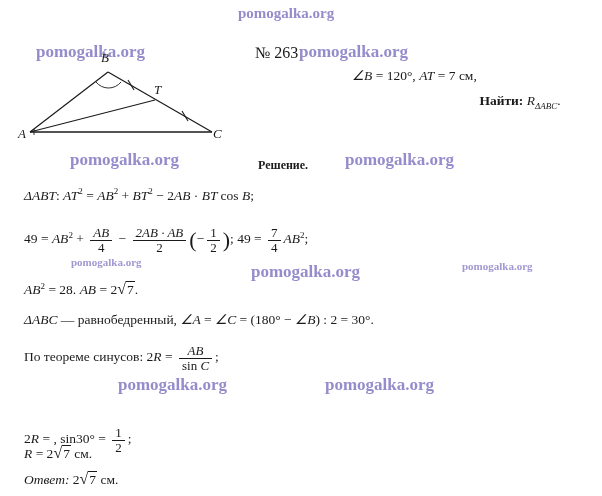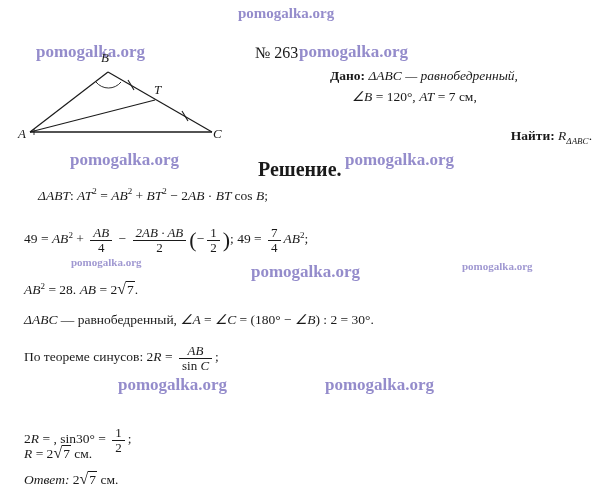--- a/index.html
+++ b/index.html
@@ -66,36 +66,32 @@
   </svg>
   <div style="position:absolute;left:79px;top:-10px;font-style:italic;font-size:13px;">B</div>
   <div style="position:absolute;left:-4px;top:66px;font-style:italic;font-size:13px;">A</div>
   <div style="position:absolute;left:191px;top:66px;font-style:italic;font-size:13px;">C</div>
   <div style="position:absolute;left:132px;top:22px;font-style:italic;font-size:13px;">T</div>
 </div>
 
 <div class="mathline" style="left:255px;top:44px;font-size:16px;font-weight:normal;">№ 263</div>
 
 <div class="right" style="left:330px;top:66px;width:262px;font-size:13.5px;line-height:1.55;">
-  <div style="text-align:left;">
-    <span style="font-weight:bold;">Дано:</span>
-    <span class="it">ΔABC — равнобедренный,</span>
-  </div>
   <div style="text-align:left;padding-left:22px;">
     <span class="it">∠B</span><span> = 120°, </span><span class="it">AT</span><span> = 7 см,</span>
   </div>
-  <div style="text-align:right;padding-left:118px;margin-top:18px;">
+  <div style="text-align:center;padding-left:118px;margin-top:4px;">
     <span style="font-weight:bold;">Найти:</span>
     <span class="it">R</span><sub style="font-size:9px;" class="it">ΔABC</sub><span>.</span>
   </div>
 </div>
 
-<div class="mathline" style="left:258px;top:158px;font-size:20px;font-weight:bold;">Решение.</div>
+<div class="mathline" style="left:258px;top:158px;font-size:12px;font-weight:bold;">Решение.</div>
 
-<div class="mathline" style="left:24px;top:186px;font-size:13.5px;margin-left:14px;">
+<div class="mathline" style="left:24px;top:186px;font-size:13.5px;">
   <span class="it">ΔABT</span><span>: </span><span class="it">AT</span><sup>2</sup><span> = </span><span class="it">AB</span><sup>2</sup><span> + </span><span class="it">BT</span><sup>2</sup><span> − 2</span><span class="it">AB</span><span> · </span><span class="it">BT</span><span style="margin-left:3px;">cos </span><span class="it">B</span><span>;</span>
 </div>
 
 <div class="mathline" style="left:24px;top:226px;font-size:13.5px;">
   <span>49 = </span><span class="it">AB</span><sup>2</sup><span> + </span><span class="frac"><span class="num it">AB</span><span class="den">4</span></span><span> − </span><span class="frac"><span class="num it">2AB · AB</span><span class="den">2</span></span><span class="paren">(</span><span>−</span><span class="frac"><span class="num">1</span><span class="den">2</span></span><span class="paren">)</span><span>; 49 = </span><span class="frac"><span class="num">7</span><span class="den">4</span></span><span class="it">AB</span><sup>2</sup><span>;</span>
 </div>
 
 <div class="mathline" style="left:24px;top:280px;font-size:13.5px;">
   <span class="it">AB</span><sup>2</sup><span> = 28. </span><span class="it">AB</span><span> = 2</span><span class="sqrt"><span class="rad">√</span><span class="val">7</span></span><span>.</span>
 </div>

